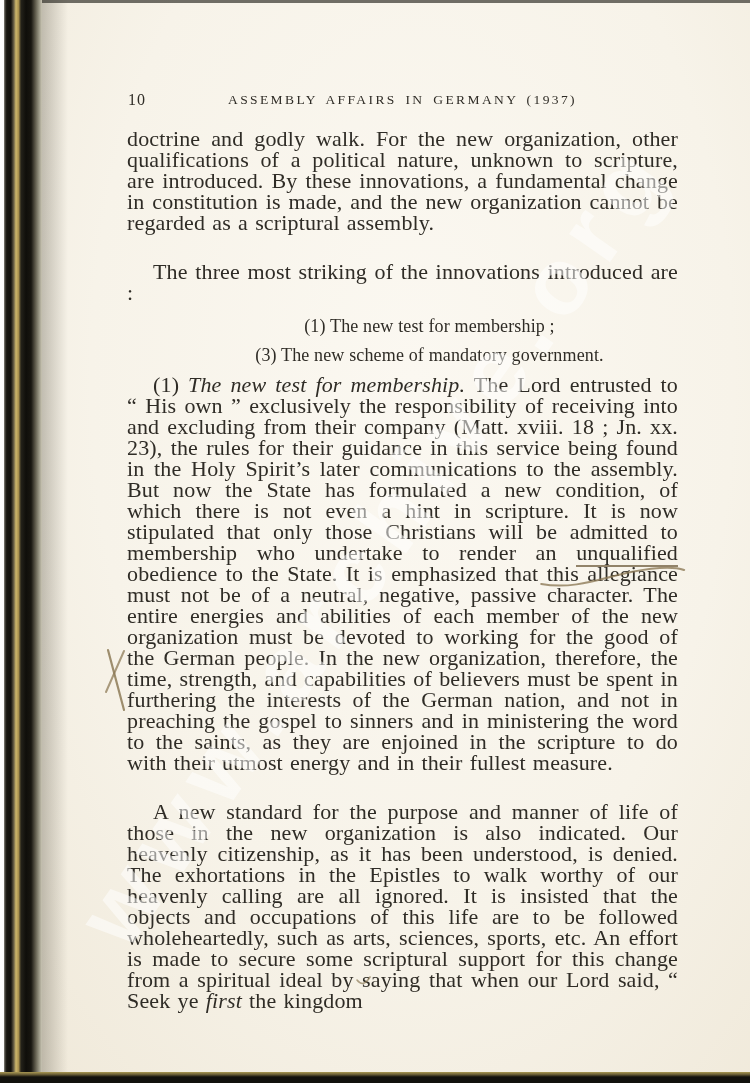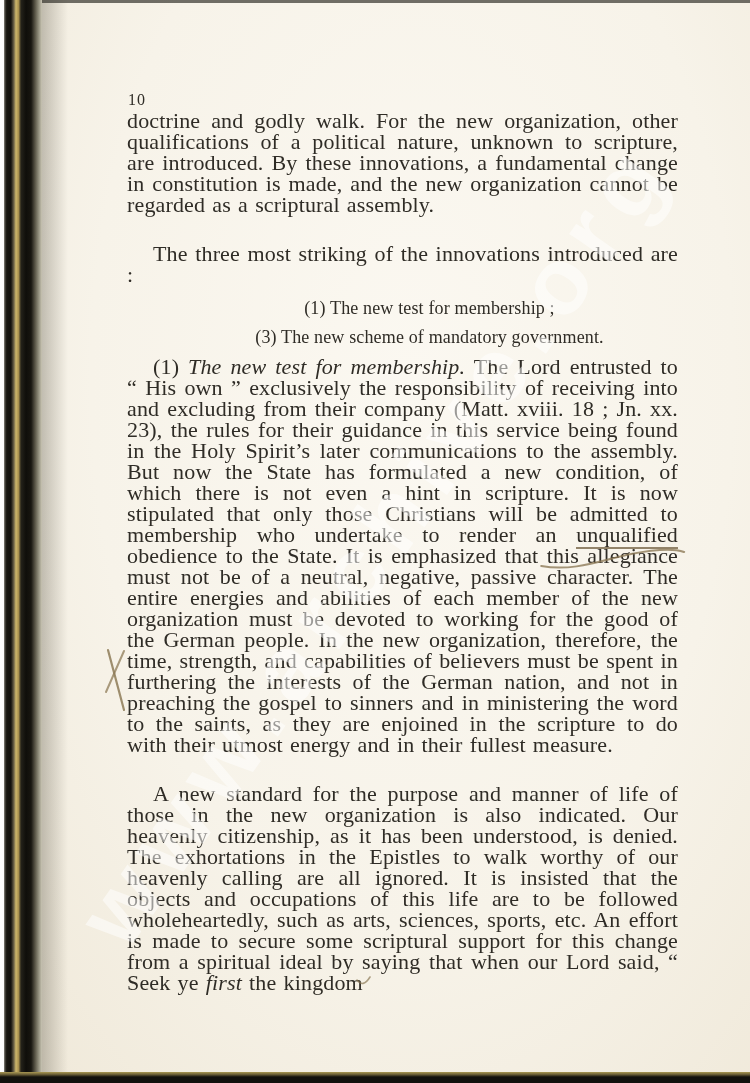--- a/index.html
+++ b/index.html
@@ -95,20 +95,21 @@
 
   <div class="binding"></div>
   <div class="binding-shadow"></div>
   <div class="edge-top"></div>
   <div class="edge-bottom"></div>
 
   <div class="page-inner">
 
     <div class="running-header">
       <span class="page-num">10</span>
+      <span class="run-title">ASSEMBLY AFFAIRS IN GERMANY (1937)</span>
     </div>
 
     <p class="para">doctrine and godly walk.  For the new organization, other qualifications of a political nature, unknown to scripture, are introduced.  By these innovations, a fundamental change in constitution is made, and the new organization cannot be regarded as a scriptural assembly.</p>
 
     <p class="para indent sp1">The three most striking of the innovations introduced are :</p>
 
     <div class="list">
       <p class="list-item">(1) The new test for membership ;</p>
       <p class="list-item">(3) The new scheme of mandatory government.</p>
     </div>

